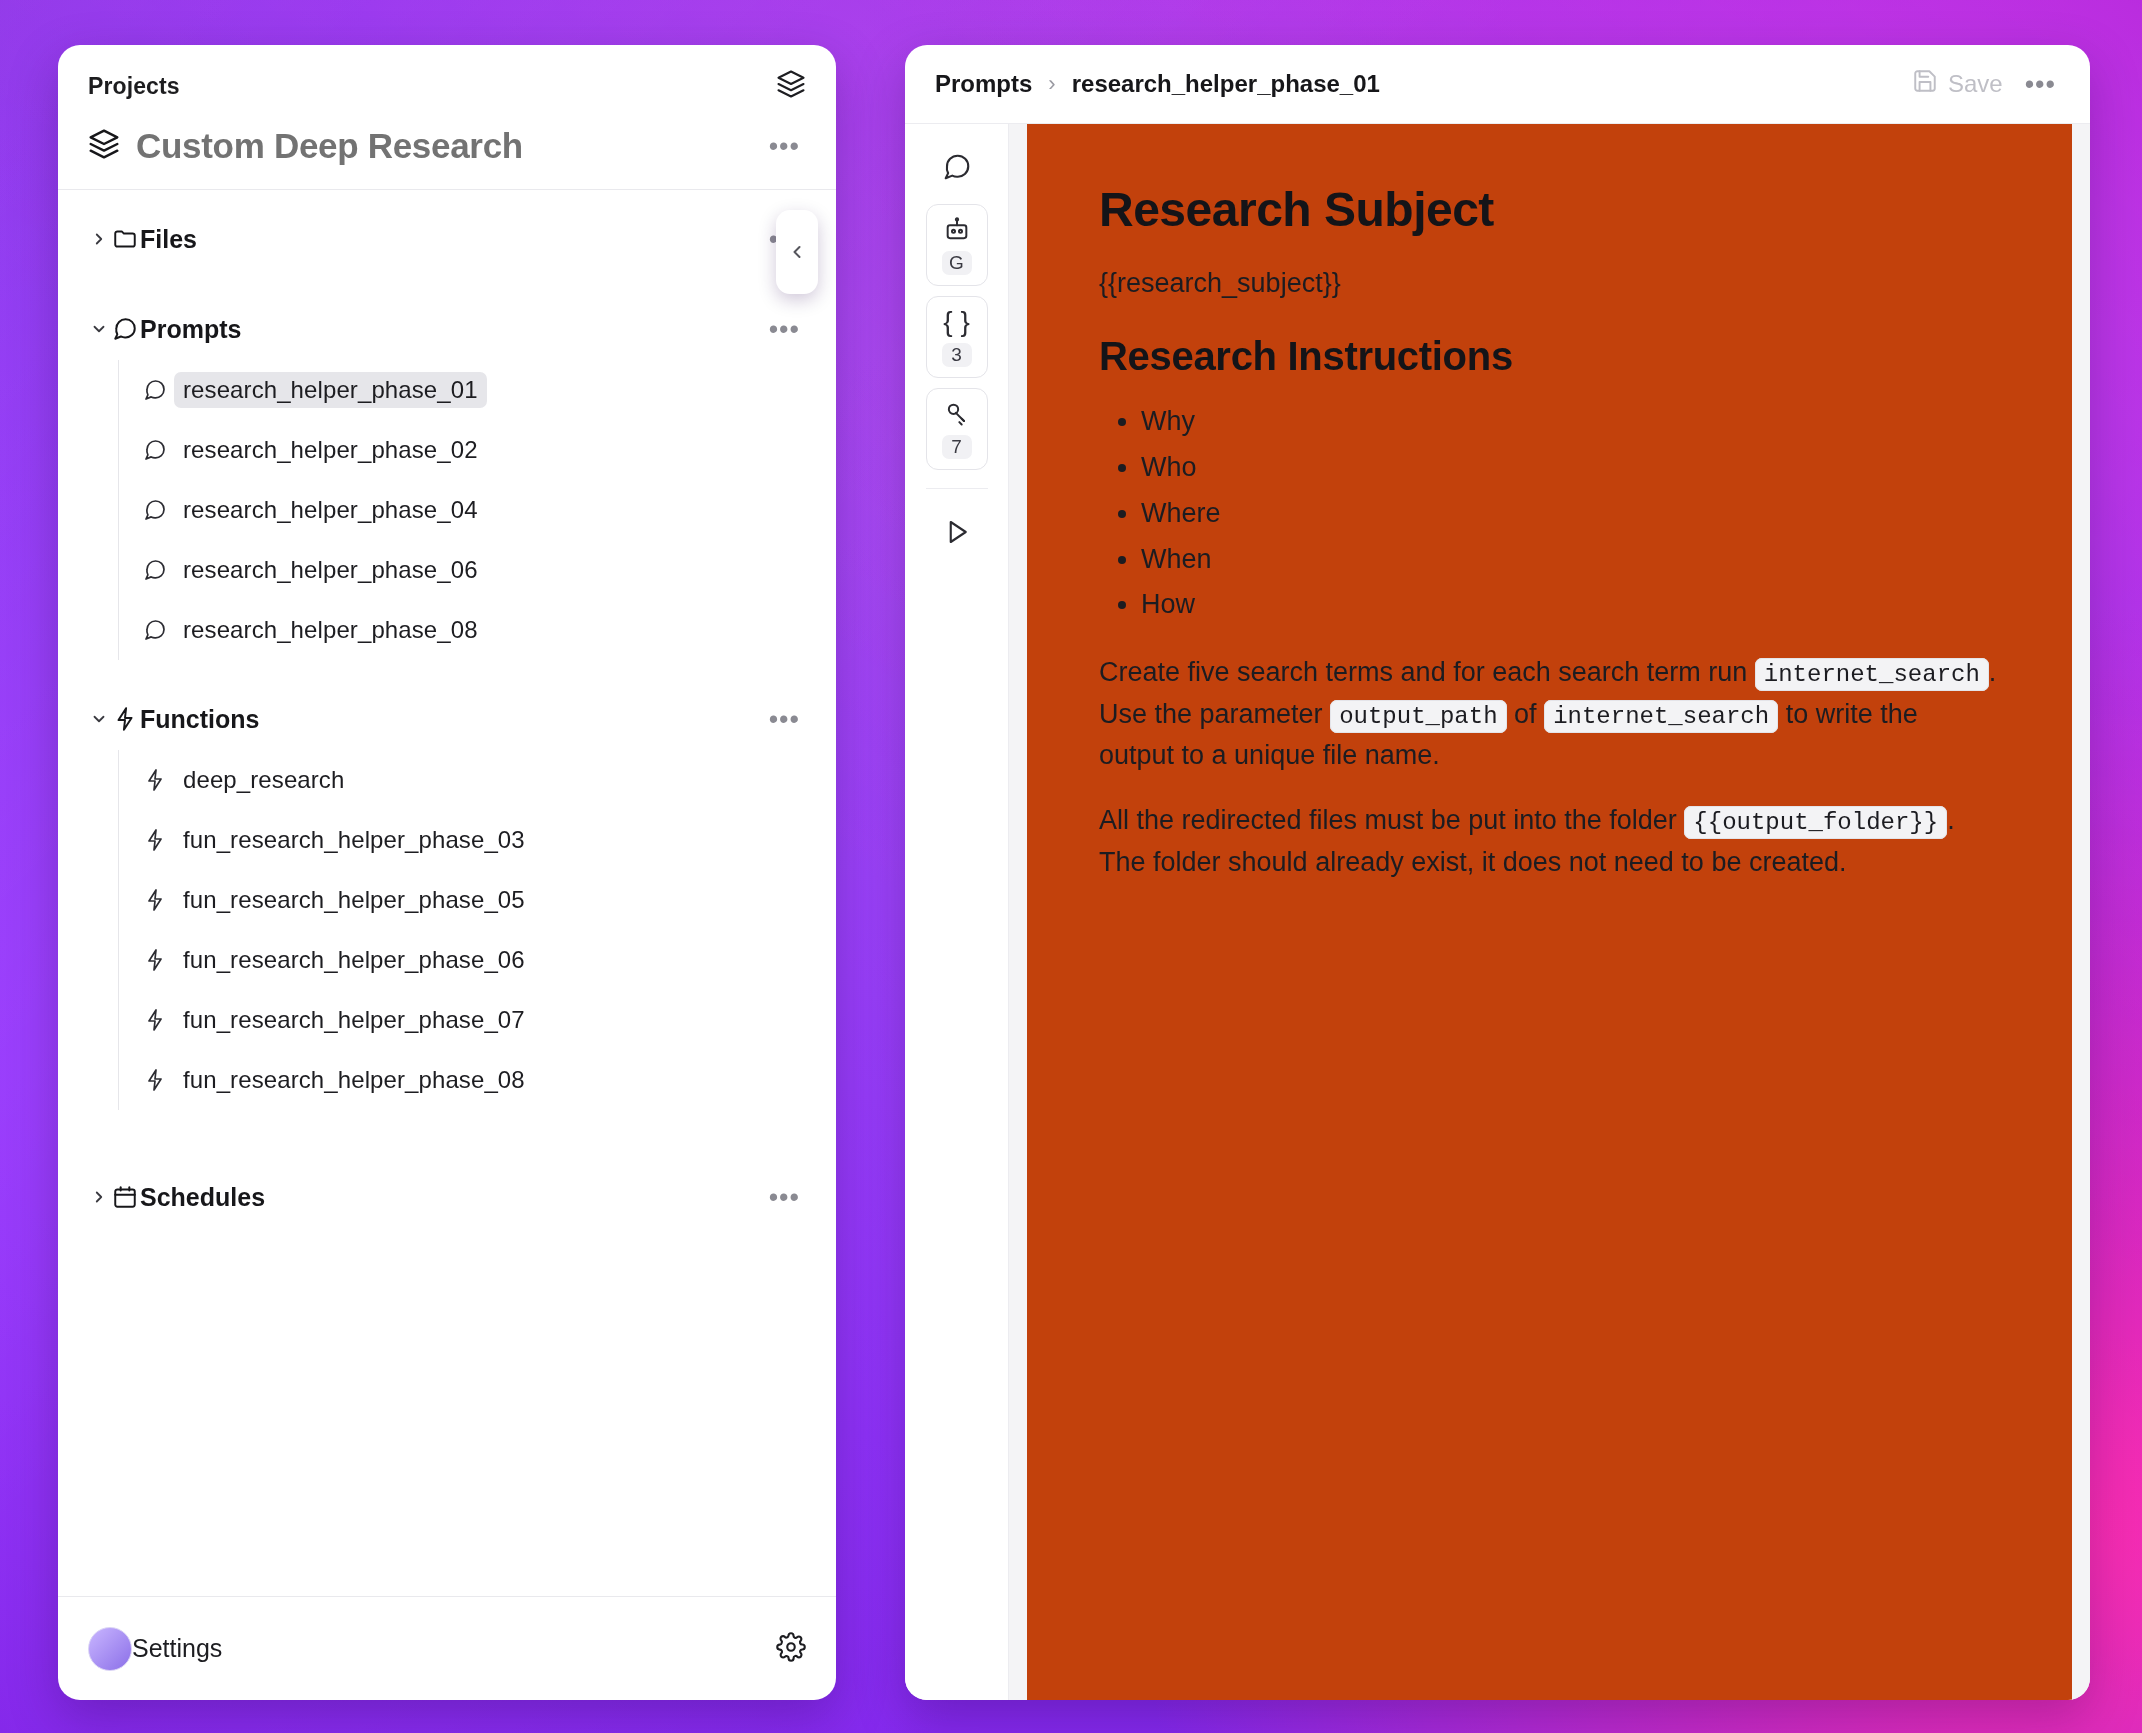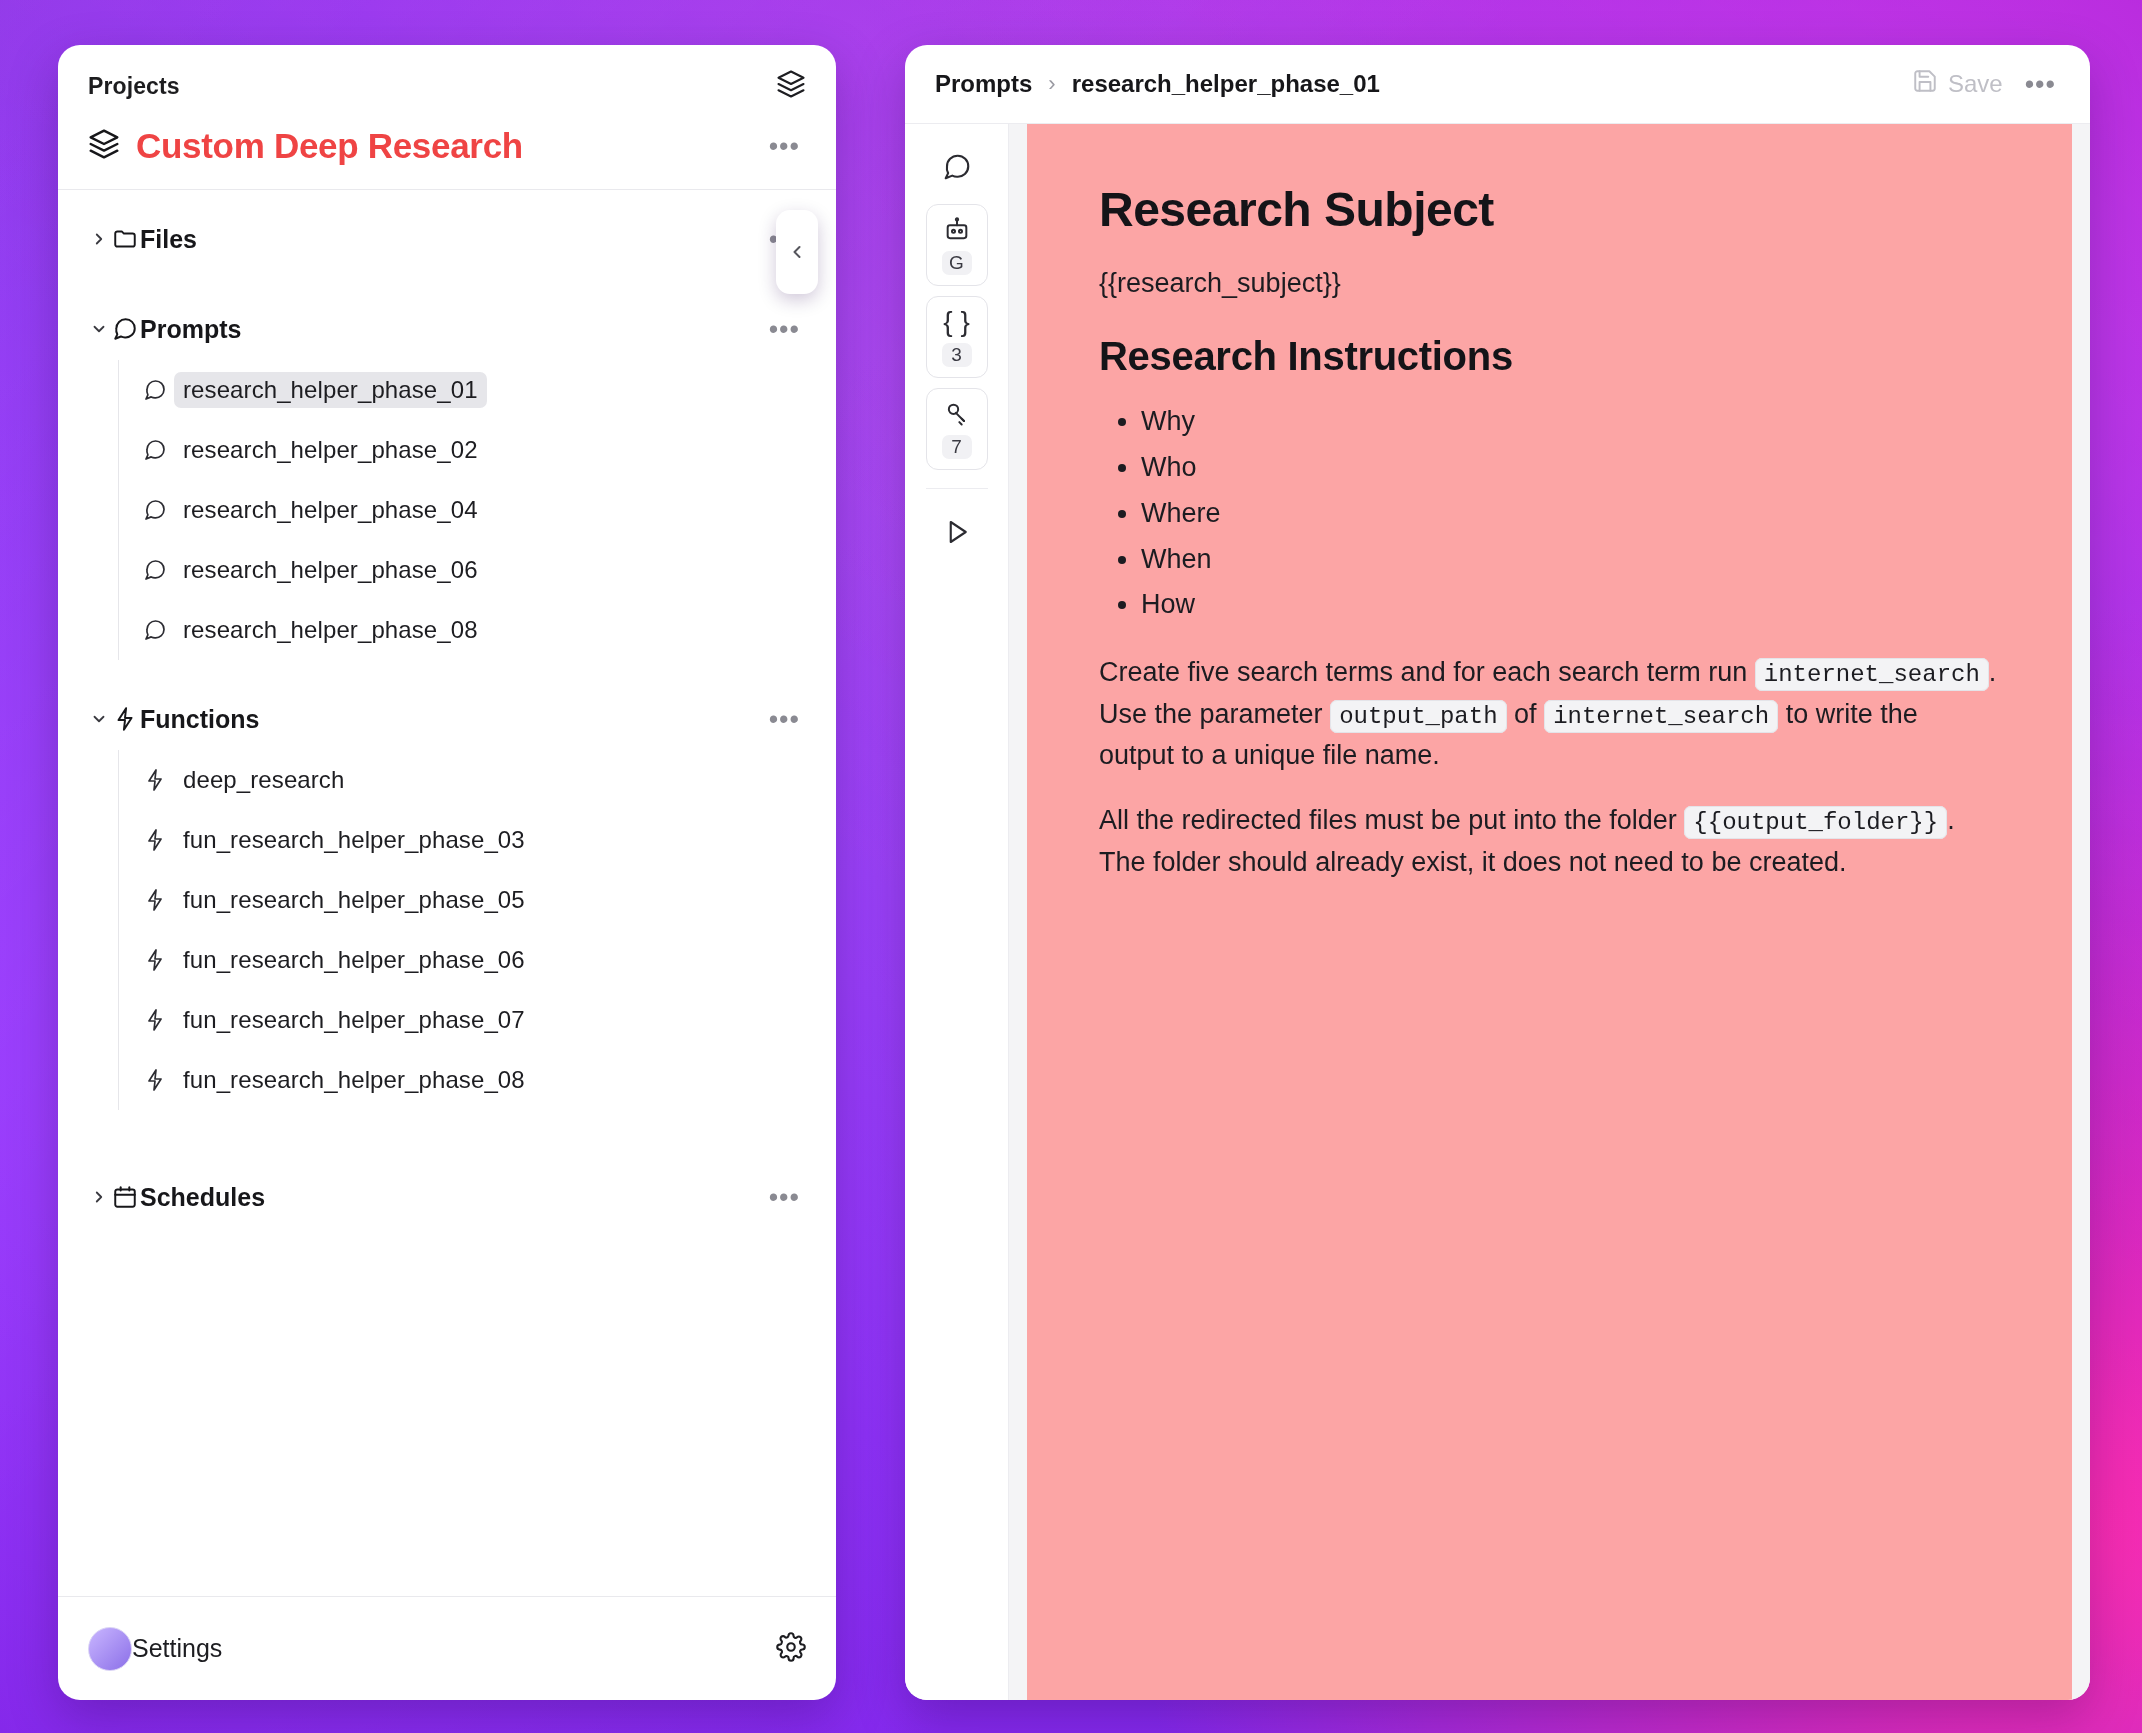--- a/index.html
+++ b/index.html
@@ -45,21 +45,21 @@
     height: 46px;
   }
   .sb-projects-label {
     font-size: 23px; font-weight: 700; color: #1d1d1f; letter-spacing: .1px;
   }
   .sb-title-row {
     display: flex; align-items: center; gap: 16px;
     height: 74px;
   }
   .sb-title {
-    font-size: 35px; font-weight: 700; color: #ef4444; letter-spacing: -0.3px;
+    font-size: 35px; font-weight: 700; color: #737373; letter-spacing: -0.3px;
     flex: 1;
   }
   .dots {
     color: #8a8a92; font-size: 27px; line-height: 1; letter-spacing: 1px;
     padding: 0 6px; cursor: pointer;
     user-select: none;
   }
   .sb-divider {
     height: 1px; background: #e9e9ed; margin: 6px 0 0 0;
   }
@@ -190,21 +190,21 @@
     flex: 1;
     border-top: 1px solid #ececf0;
     background: #f4f4f6;
     padding: 0;
     display: flex;
     justify-content: center;
     overflow: hidden;
   }
   .doc {
     width: 1045px;
-    background: #fca5a5;
+    background: #c2410c;
     padding: 58px 72px 32px 72px;
     overflow: hidden;
   }
   .doc h1 {
     font-size: 48px; font-weight: 700; color: #141418; letter-spacing: -0.5px;
     margin-bottom: 26px;
   }
   .doc h2 {
     font-size: 40px; font-weight: 700; color: #141418; letter-spacing: -0.3px;
     margin: 30px 0 22px 0;

